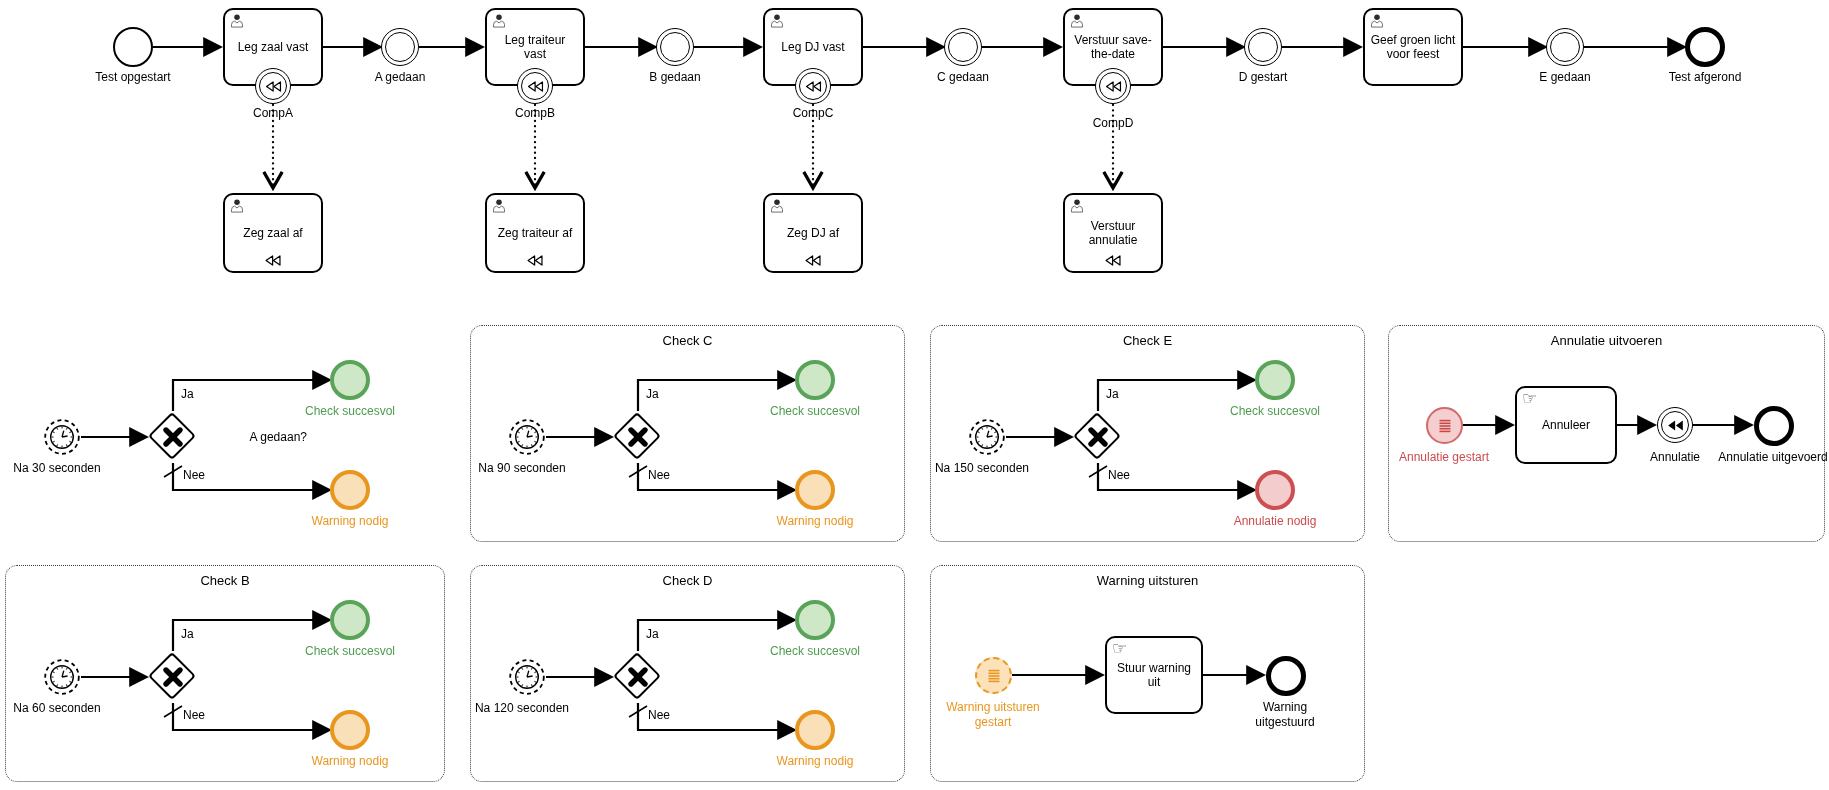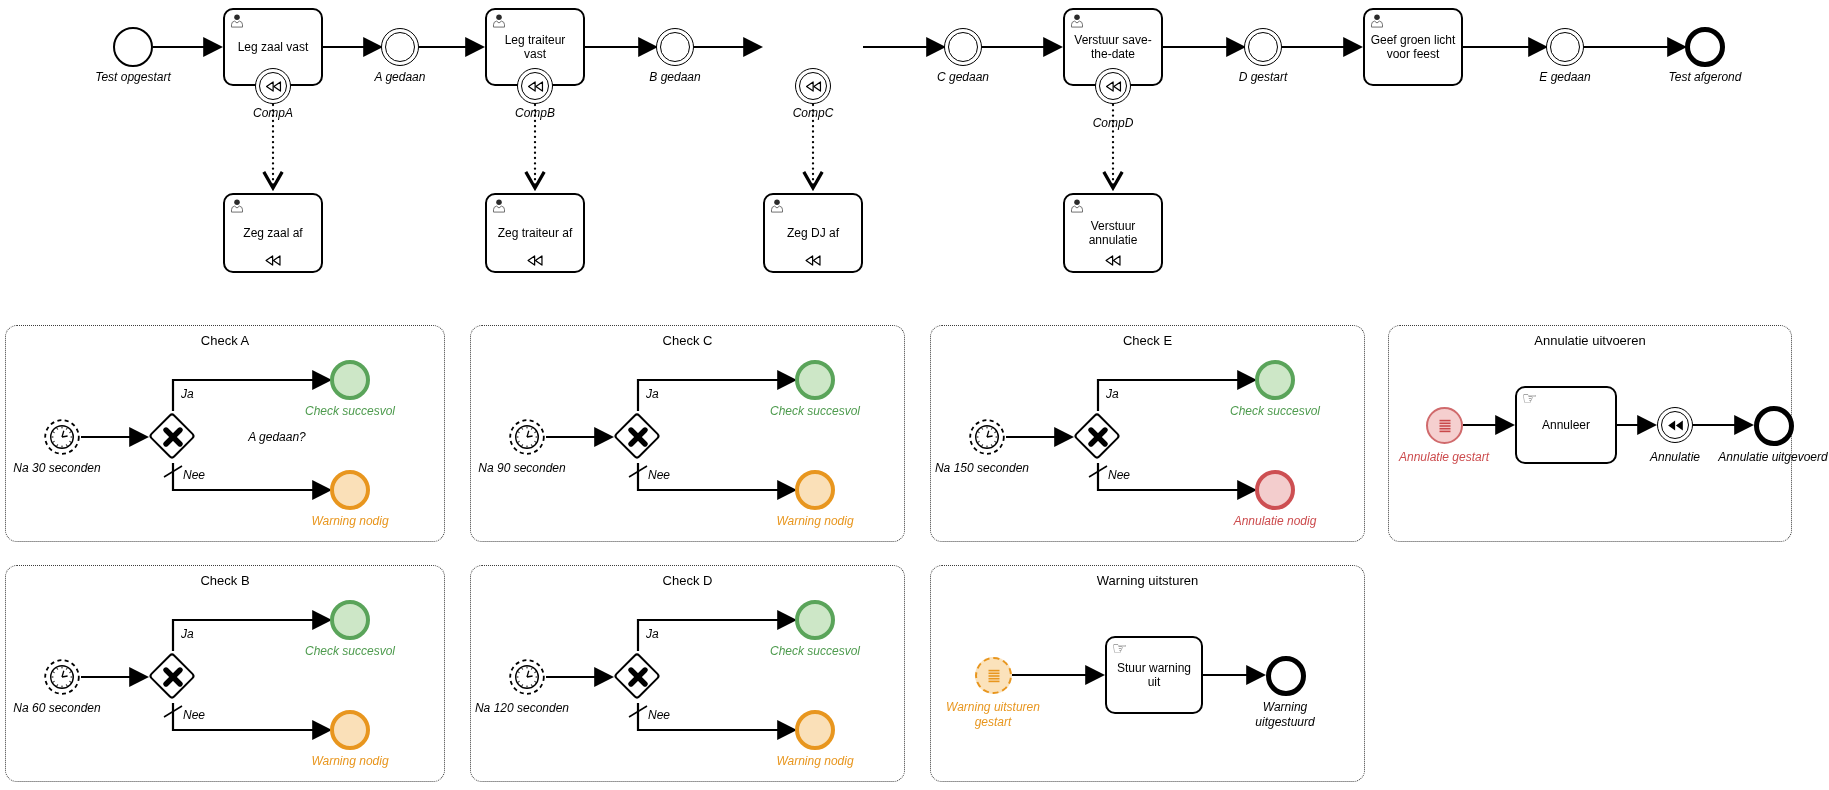--- a/index.html
+++ b/index.html
@@ -1,20 +1,20 @@
 <!DOCTYPE html>
 <html><head>
 <meta charset="utf-8">
 <style>
   html,body { margin:0; padding:0; background:#fff; }
   #canvas {
     position:relative; width:1829px; height:790px; background:#fff;
     font-family:"Liberation Sans", sans-serif; font-size:12px; color:#000; overflow:hidden;
   }
-  .lbl { position:absolute; text-align:center; line-height:1.25; white-space:normal;font-style:italic; }
+  .lbl { position:absolute; text-align:center; line-height:1.25; white-space:normal; }
   
   .task {
     position:absolute; width:100px; height:78px; box-sizing:border-box;
     border:2px solid #000; border-radius:10px; background:#fff;
     display:flex; align-items:center; justify-content:center; text-align:center; padding:5px;
   }
   .task .ticon { position:absolute; top:3px; left:4px; }
   .handicon { position:absolute; top:0px; left:5px; font-size:17px; color:#555; }
   
   .ev { position:absolute; border-radius:50%; background:#fff; box-sizing:border-box; }
@@ -92,30 +92,27 @@
           <line x1="1.5" y1="1.6" x2="12.5" y2="1.6"></line>
             <line x1="1.5" y1="4.3" x2="12.5" y2="4.3"></line>
           <line x1="1.5" y1="7" x2="12.5" y2="7"></line>
             <line x1="1.5" y1="9.7" x2="12.5" y2="9.7"></line>
           <line x1="1.5" y1="12.4" x2="12.5" y2="12.4"></line>
         </g>
       </symbol>
     </defs>
   </svg>
 
-  <div class="box" style="left:5px;top:325px;width:440px;height:217px">
-    <div class="box-title">Check A</div>
-  </div>
   <div class="box" style="left:470px;top:325px;width:435px;height:217px">
     <div class="box-title">Check C</div>
   </div>
   <div class="box" style="left:930px;top:325px;width:435px;height:217px">
     <div class="box-title">Check E</div>
   </div>
-  <div class="box" style="left:1388px;top:325px;width:404px;height:217px">
+  <div class="box" style="left:1388px;top:325px;width:437px;height:217px">
     <div class="box-title">Annulatie uitvoeren</div>
   </div>
   <div class="box" style="left:5px;top:565px;width:440px;height:217px">
     <div class="box-title">Check B</div>
   </div>
   <div class="box" style="left:470px;top:565px;width:435px;height:217px">
     <div class="box-title">Check D</div>
   </div>
   <div class="box" style="left:930px;top:565px;width:435px;height:217px">
     <div class="box-title">Warning uitsturen</div>
@@ -224,20 +221,26 @@
         </svg>
       </div>
   </div>
   <div class="lbl" style="left:485px;top:106px;width:100px">CompB</div>
 
   <div class="ev ev-mid node" style="left:656px;top:28px">
       <div class="ev-inner"></div>
     </div>
   <div class="lbl" style="left:625px;top:70px;width:100px">B gedaan</div>
 
+  <div class="task node" style="left:763px;top:8px">
+    <svg class="ticon" width="16" height="15">
+        <use href="#sym-user"></use>
+      </svg>
+    <span>Leg DJ vast</span>
+  </div>
   <div class="ev ev-bnd node" style="left:795px;top:68px">
     <div class="ev-inner2">
         <svg width="17" height="11">
           <use href="#sym-comp-outline"></use>
         </svg>
       </div>
   </div>
   <div class="lbl" style="left:763px;top:106px;width:100px">CompC</div>
 
   <div class="ev ev-mid node" style="left:944px;top:28px">
@@ -323,21 +326,21 @@
   <div class="lbl" style="left:-13px;top:461px;width:140px">Na 30 seconden</div>
   <div class="gw node" style="left:147px;top:411px">
     <div class="gw-d"></div>
     <svg class="gw-x" width="52" height="52">
         <g stroke="#000" stroke-width="5.4" stroke-linecap="round">
           <line x1="19" y1="19" x2="33" y2="33"></line>
           <line x1="33" y1="19" x2="19" y2="33"></line>
         </g>
       </svg>
   </div>
-  <div class="lbl" style="left:232px;top:430px;width:90px;text-align:center">A gedaan?</div>
+  <div class="lbl" style="left:217px;top:430px;width:90px;text-align:right">A gedaan?</div>
   <div class="lbl" style="left:181px;top:387px;width:40px;text-align:left">Ja</div>
   <div class="lbl" style="left:183px;top:468px;width:40px;text-align:left">Nee</div>
   <div class="ev ev-green node" style="left:330px;top:360px"></div>
   <div class="lbl green-t" style="left:270px;top:404px;width:160px">Check succesvol</div>
   <div class="ev ev-orange node" style="left:330px;top:470px"></div>
   <div class="lbl orange-t" style="left:270px;top:514px;width:160px">Warning nodig</div>
 
   <svg class="node" style="position:absolute;left:508px;top:418px" width="38" height="38">
       <use href="#sym-timer"></use>
     </svg>

